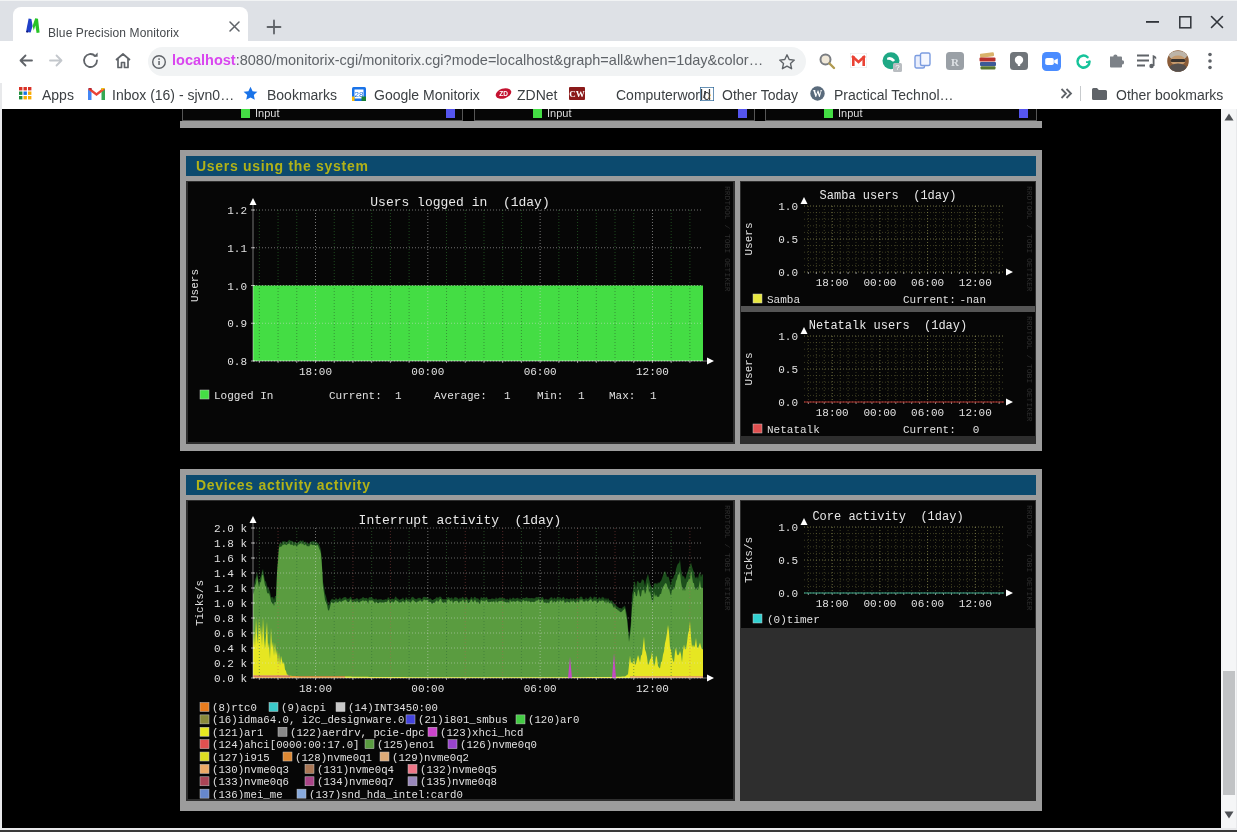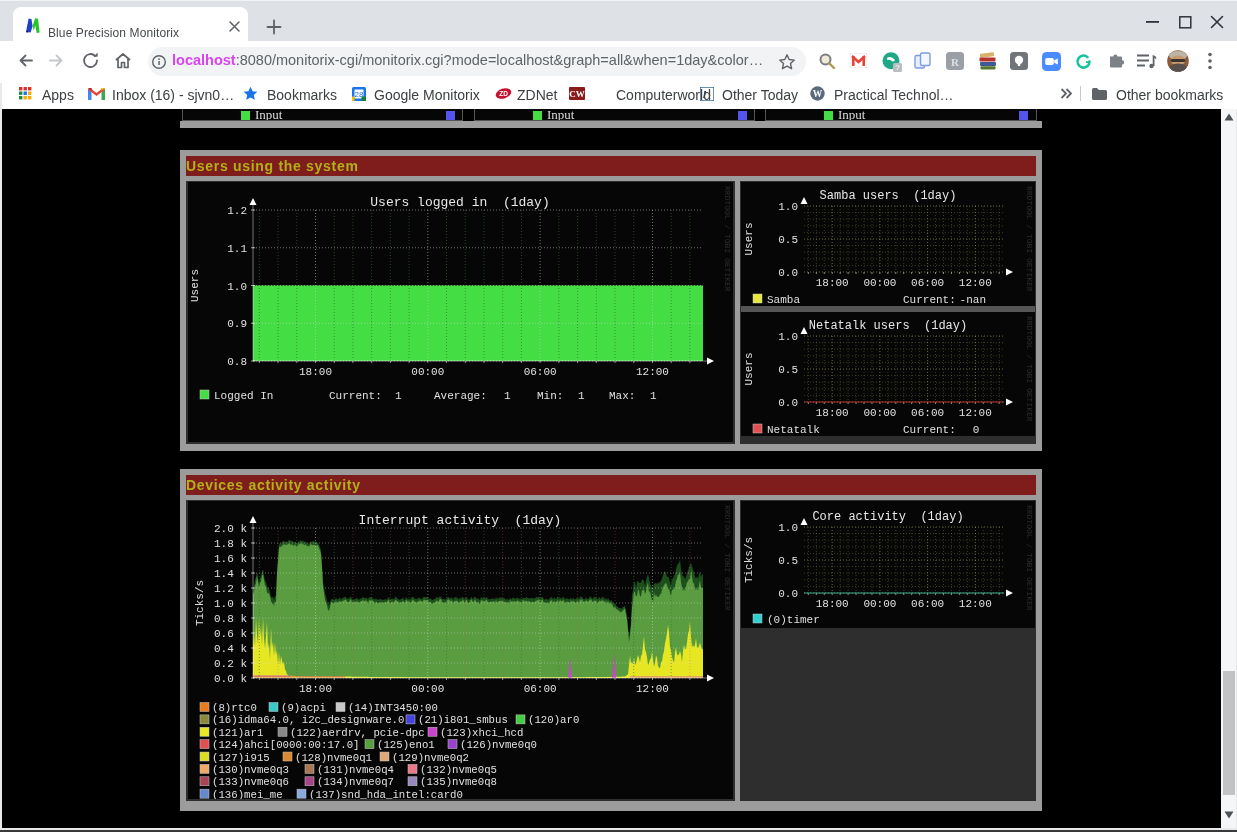--- a/index.html
+++ b/index.html
@@ -9,23 +9,23 @@
 .tab { position:absolute; left:13px; top:7px; width:235px; height:34px; background:#fff; border-radius:8px 8px 0 0; }
 .tabtitle { position:absolute; left:48px; top:18px; font-size:12px; color:#45494d; letter-spacing:0.1px;margin-top:8px; }
 .toolbar { position:absolute; left:0; top:41px; width:1237px; height:42px; background:#fff; }
 .omnibox { position:absolute; left:148px; top:47px; width:658px; height:29px; border-radius:15px; background:#f1f3f4; }
 .urltext { position:absolute; left:172px; top:52px; font-size:14.5px; color:#5f6368; white-space:nowrap; }
 .urltext b { color:#d946ef; font-weight:bold; }
 .bookmarks { position:absolute; left:0; top:83px; width:1237px; height:26px; background:#fff; }
 .bmtext { position:absolute; top:87px; font-size:14px; color:#3c4043; white-space:nowrap; }
 .content { position:absolute; left:0; top:109px; width:1237px; height:723px; background:#000; }
 .sectionbg { position:absolute; background:#9c9c9c; }
-.titlebar { position:absolute; background:#7f1d1d; color:#b2b218; font-weight:bold; font-size:14px; letter-spacing:0.7px; line-height:20px; padding-left:0; }
+.titlebar { position:absolute; background:#0c4a6e; color:#b2b218; font-weight:bold; font-size:14px; letter-spacing:0.7px; line-height:20px; padding-left:10px; }
 .cell { position:absolute; background:#2e2e2e; }
-.remlegend { position:absolute; font-family:Liberation Serif, serif; font-size:13px; color:#dcdcdc;padding-left:44px; }
+.remlegend { position:absolute; font-family:Liberation Sans, sans-serif; font-size:11px; color:#dcdcdc;padding-left:44px; }
 .remsq { display:inline-block; width:9px; height:9px; margin-right:5px; vertical-align:-1px; }
 
 </style></head><body>
 <div class="tabstrip"></div>
 <div class="abs" style="left:0;top:0;width:1237px;height:1px;background:#f1f3f4"></div>
 <div class="tab"></div>
 <svg class="abs" style="left:25px;top:17px" width="16" height="17">
     <path d="M1 15 L3.6 1.5 L6.4 2 L7.6 9 L5.6 15.5 Z" fill="#2040c8"></path>
     <path d="M1 15 L1.8 15.6 L3 15.6 L2.6 13 Z" fill="#10126a"></path>
     <path d="M7.6 9 L10.2 1.2 L13 1.7 L14.6 15.5 L11.6 16 L10.3 8.5 L8.8 13.5 Z" fill="#27c427"></path>

